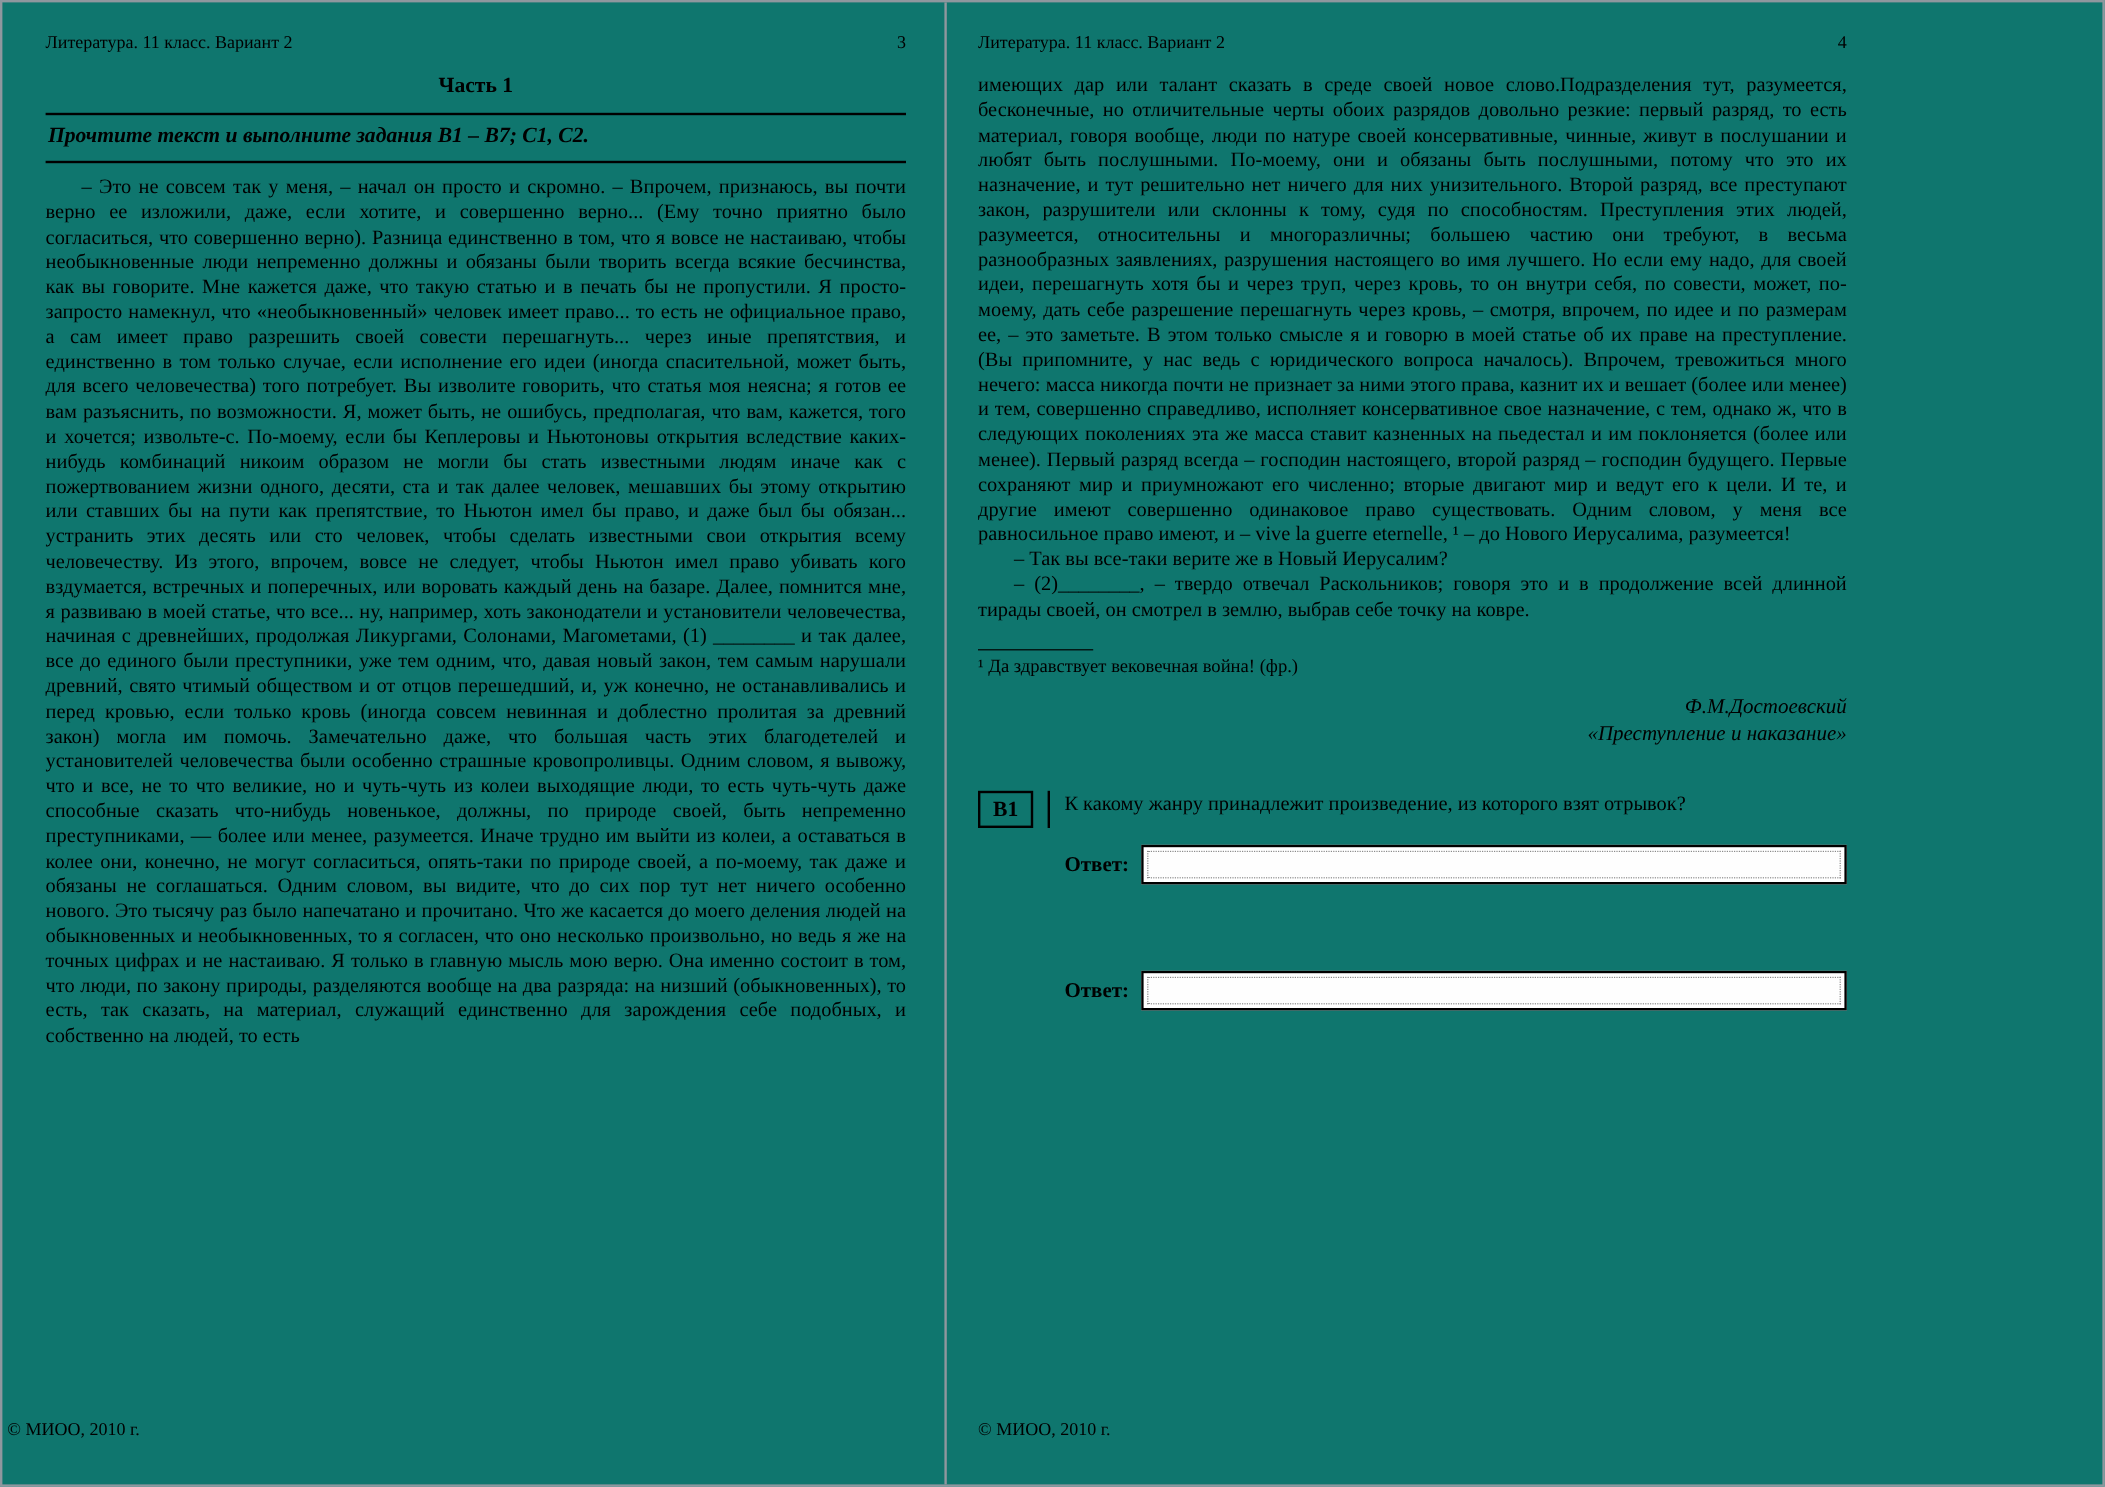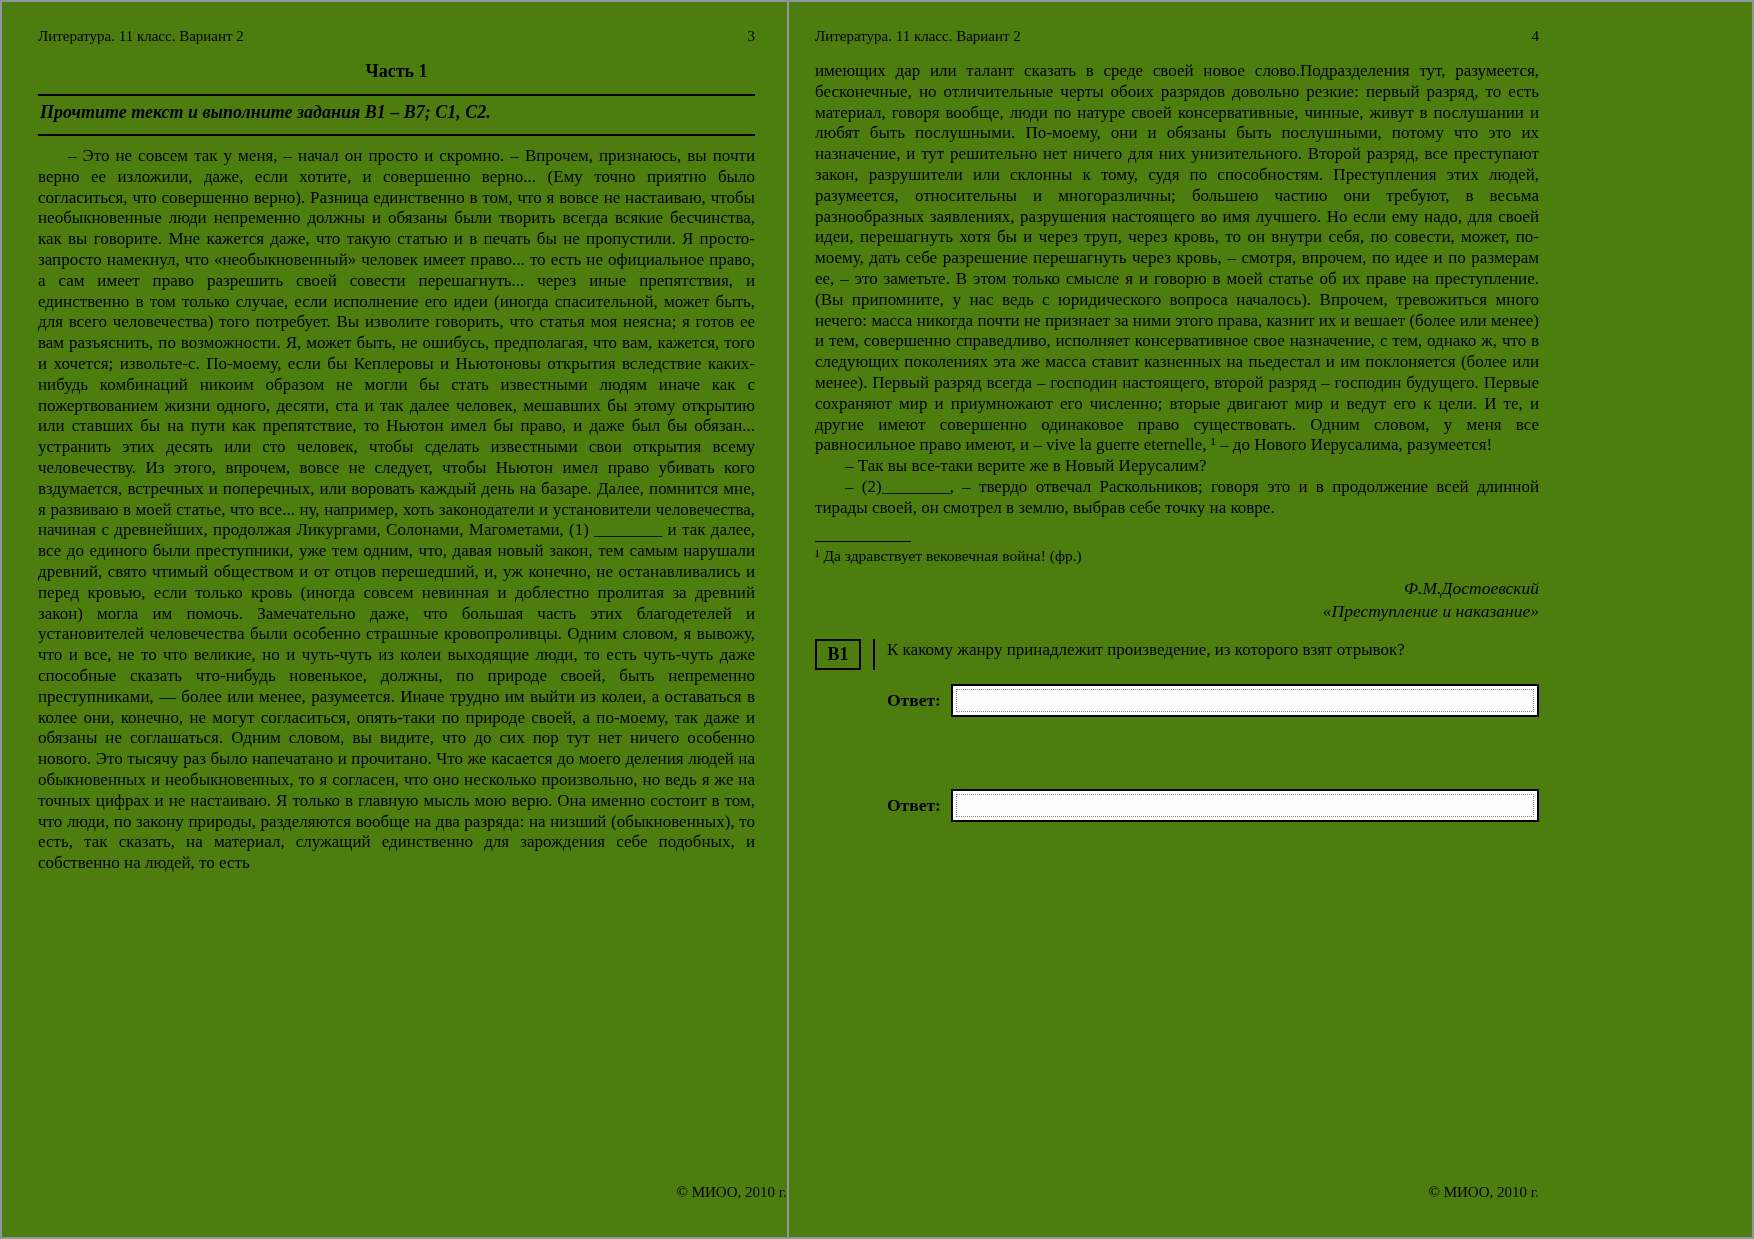--- a/index.html
+++ b/index.html
@@ -5,21 +5,21 @@
   * { margin:0; padding:0; box-sizing:border-box; }
   html,body { background:#ffffff; }
   body {
     width:1754px; height:1239px;
     font-family:"Liberation Serif", serif;
     color:#000;
   }
   .spread {
     width:1754px; height:1239px;
     border:2px solid #8f979e;
-    background:#4d7c0f;
+    background:#0f766e;
     display:flex;
   }
   .page { position:relative; height:100%; overflow:hidden; }
   .page-left {
     width:787px;
     border-right:2px solid #8f979e;
     padding:26px 32px 0 36px;
   }
   .page-right { flex:1; padding:26px 0 0 26px; }
   .page-right .content { position:relative; width:724px; height:100%; }
@@ -49,21 +49,21 @@
     width:96px; border-top:1.5px solid #000; margin-top:22px;
   }
   .footnote { font-size:15.5px; margin-top:5px; }
   .attribution {
     margin-top:12px; text-align:right; font-style:italic;
     font-size:17.5px; line-height:23px;
   }
 
   .answer-instruction-block { margin-top:36px; }
 
-  .question { margin-top:16px; }
+  .question { margin-top:36px; }
   .question + .question { margin-top:72px; }
   .q-row { display:flex; align-items:stretch; }
   .q-label-box {
     align-self:flex-start;
     min-width:46px; height:31px;
     border:2px solid #000;
     display:flex; align-items:center; justify-content:center;
     font-weight:bold; font-size:18px;
   }
   .q-divider { border-left:2px solid #000; margin:0 12px 0 12px; }
@@ -78,21 +78,21 @@
     border:2px solid #000;
     padding:3px; background:#fff;
   }
   .answer-box .answer-inner {
     width:100%; height:100%;
     border:1px dotted #8a8a8a; background:#fefefe;
   }
 
   .page-footer {
     position:absolute; bottom:36px; left:0; right:0;
-    text-align:right; font-size:15px;
+    text-align:left; font-size:15px;
   }
   .page-left .page-footer { left:4px; right:0; }
 </style>
 </head>
 <body>
 
 <div class="spread">
 
   <div class="page page-left">
     <div class="page-header">

